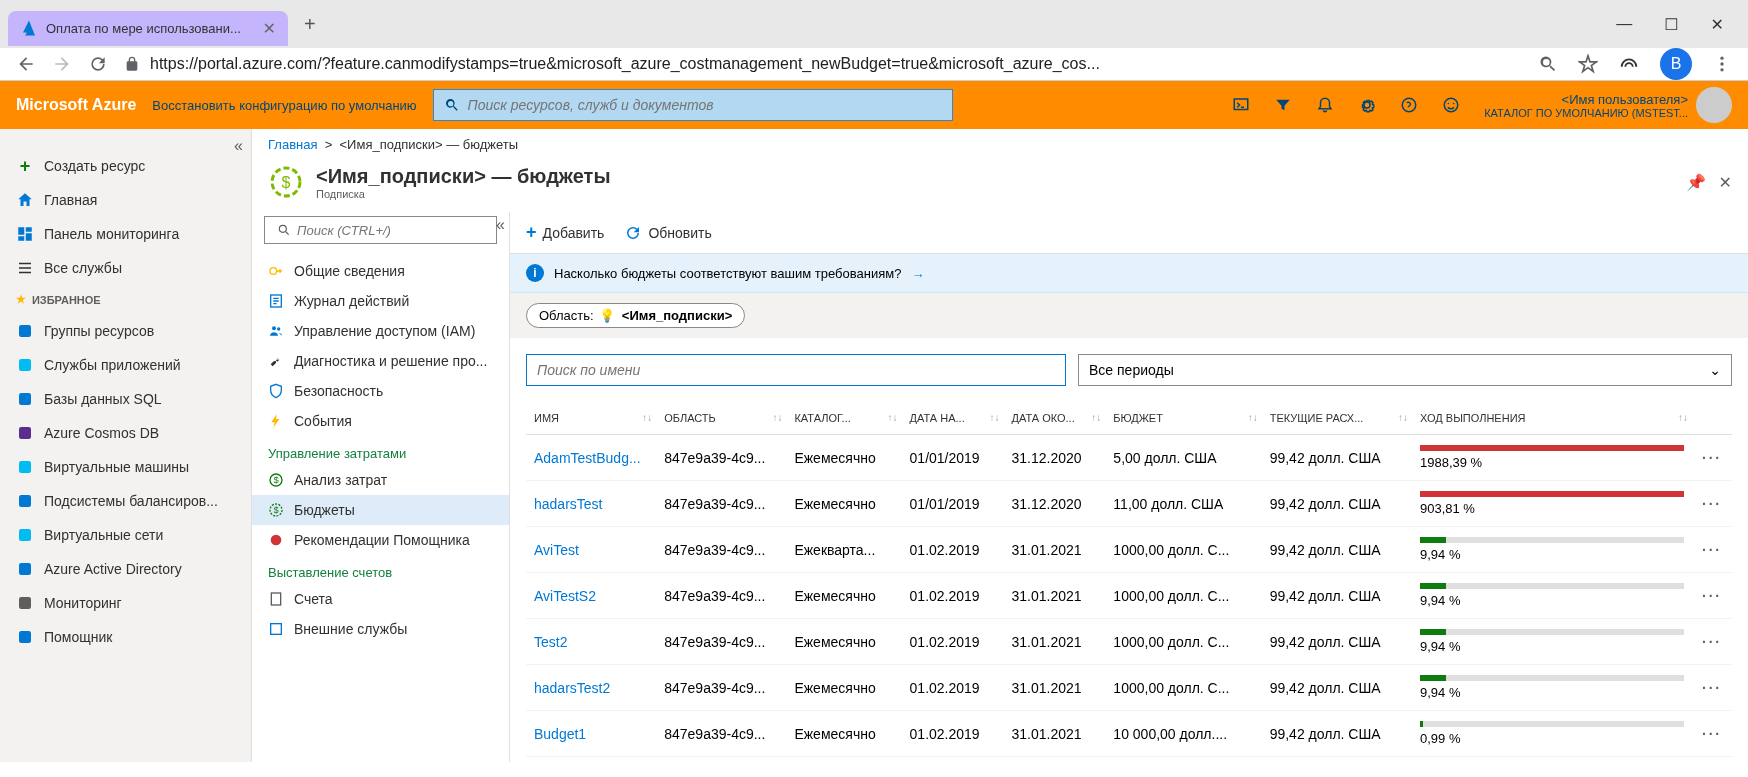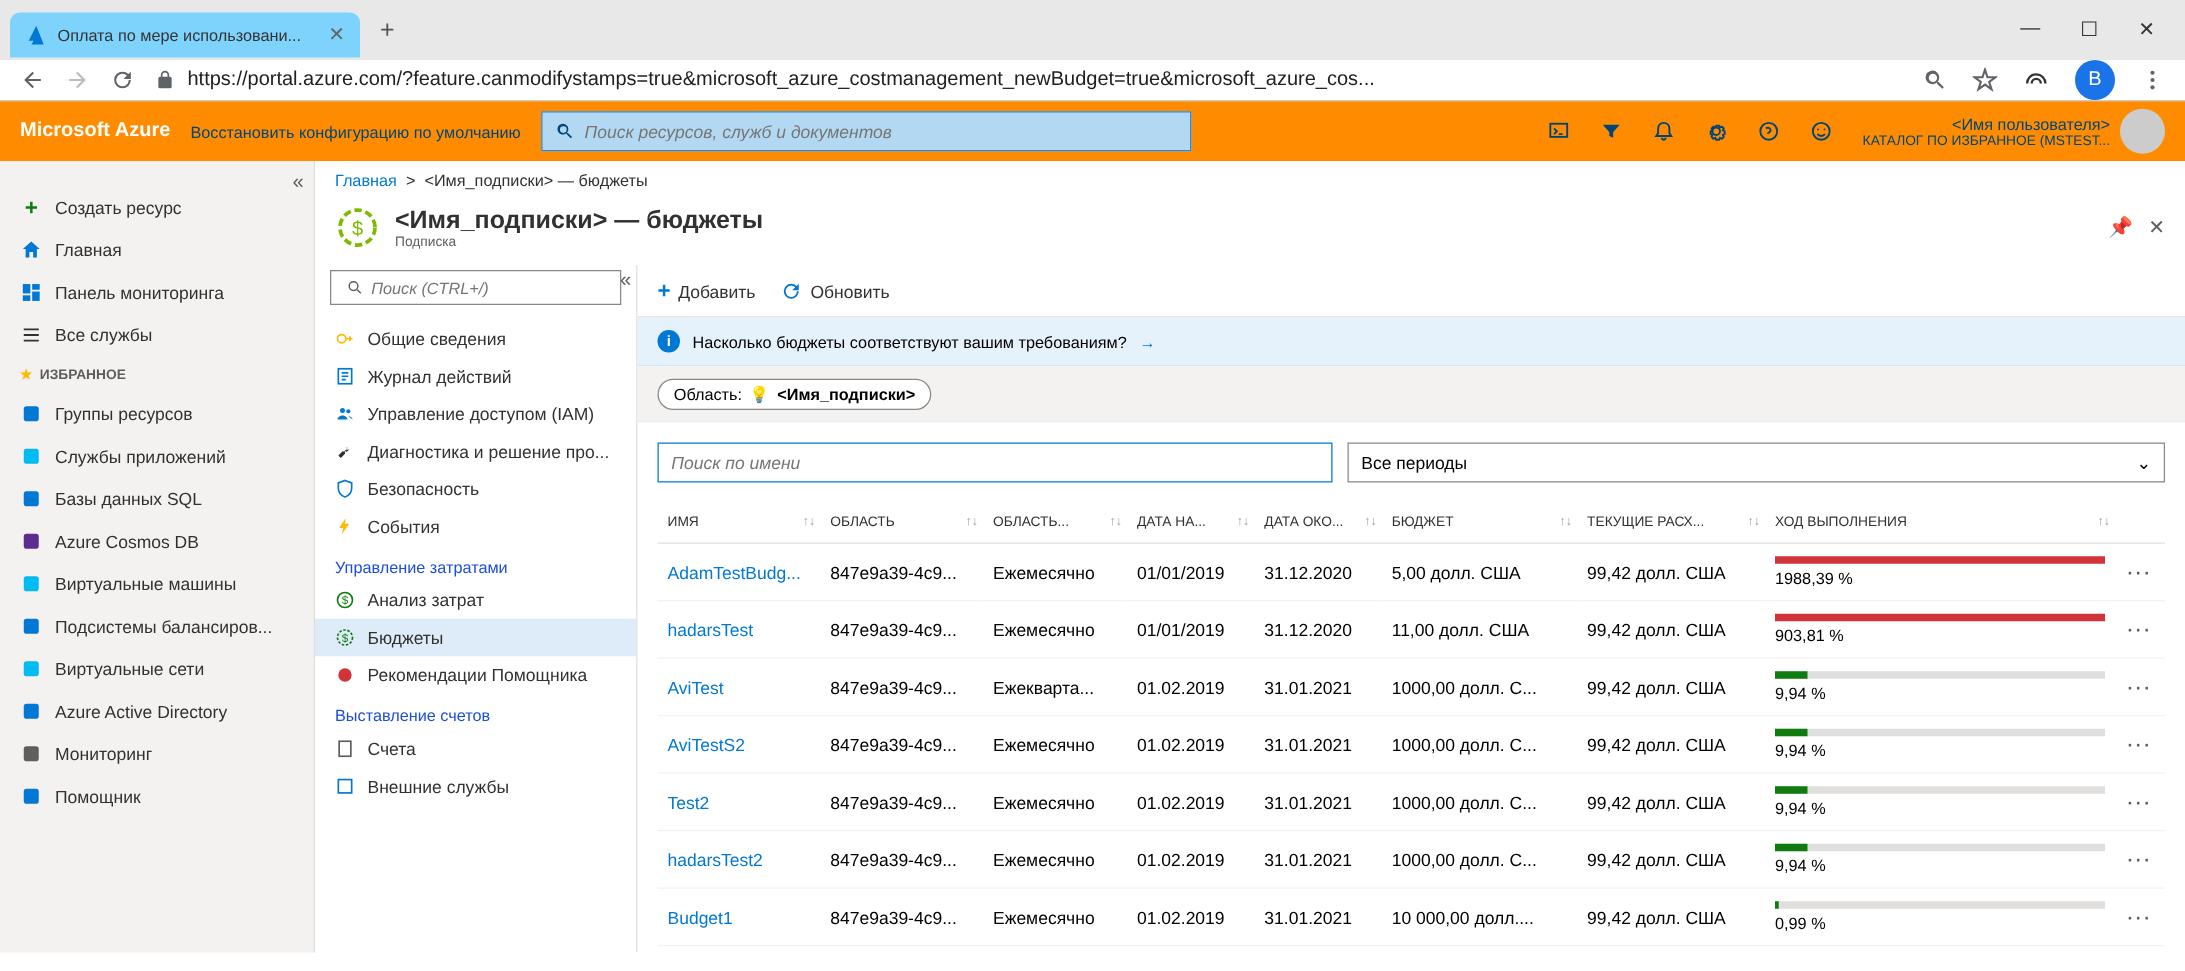--- a/index.html
+++ b/index.html
@@ -1,21 +1,21 @@
 <!DOCTYPE html>
 <html><head>
 <meta charset="utf-8">
 <style>
 * { margin: 0; padding: 0; box-sizing: border-box; font-family: "Segoe UI", Arial, sans-serif; }
 body { background: #fff; overflow: hidden; width: 1748px; height: 777px; }
 
 
 .browser-chrome { background: #e8e8e8; border-bottom: 1px solid #ccc; }
 .tab-bar { display: flex; align-items: center; height: 48px; padding: 0 8px; }
-.tab { display: flex; align-items: center; background: #7dd3fc; border-radius: 8px 8px 0 0; padding: 8px 12px; margin-top: 8px; min-width: 280px; gap: 8px; }
+.tab { display: flex; align-items: center; background: #c4b5fd; border-radius: 8px 8px 0 0; padding: 8px 12px; margin-top: 8px; min-width: 280px; gap: 8px; }
 .tab-favicon { width: 18px; height: 18px; color: #0078d4; }
 .tab-title { font-size: 13px; color: #333; flex: 1; white-space: nowrap; overflow: hidden; text-overflow: ellipsis; }
 .tab-close { color: #666; cursor: pointer; }
 .new-tab { margin-left: 16px; color: #555; font-size: 20px; cursor: pointer; }
 .window-controls { margin-left: auto; display: flex; gap: 32px; padding-right: 16px; color: #333; }
 .window-controls span { cursor: pointer; font-size: 16px; }
 
 .addr-bar { display: flex; align-items: center; height: 32px; padding: 0 16px; gap: 16px; background: #fff; }
 .nav-btn { color: #5f6368; cursor: pointer; }
 .nav-btn.disabled { color: #bbb; }
@@ -58,21 +58,21 @@
 .page-header-actions { margin-left: auto; display: flex; gap: 12px; color: #605e5c; }
 .page-header-actions span { cursor: pointer; }
 
 .content-split { display: flex; flex: 1; overflow: hidden; }
 
 .sidebar-mid { width: 258px; border-right: 1px solid #e1dfdd; position: relative; overflow-y: auto; }
 .mid-search { margin: 4px 12px 12px; border: 1px solid #8a8886; height: 28px; display: flex; align-items: center; padding: 0 12px; gap: 6px; }
 .mid-search input { border: none; outline: none; flex: 1; font-style: italic; font-size: 13px; }
 .mid-item { display: flex; align-items: center; gap: 10px; padding: 7px 16px; font-size: 14px; color: #323130; cursor: pointer; }
 .mid-item.active { background: #deecf9; }
-.mid-section { padding: 10px 16px 4px; font-size: 13px; color: #1d4ed8; font-weight: 400; }
+.mid-section { padding: 10px 16px 4px; font-size: 13px; color: #15803d; font-weight: 400; }
 .mid-collapse { position: absolute; top: 4px; right: 4px; cursor: pointer; color: #605e5c; }
 
 .detail { flex: 1; display: flex; flex-direction: column; overflow: hidden; }
 .toolbar { display: flex; align-items: center; gap: 20px; padding: 10px 16px; border-bottom: 1px solid #e1dfdd; }
 .toolbar-btn { display: flex; align-items: center; gap: 6px; font-size: 14px; color: #323130; cursor: pointer; }
 .toolbar-btn .plus { color: #0078d4; font-weight: bold; font-size: 18px; }
 .toolbar-btn .refresh { color: #0078d4; }
 
 .info-banner { background: #e5f1fb; padding: 10px 16px; display: flex; align-items: center; gap: 10px; font-size: 13px; border-bottom: 1px solid #d0e7f8; }
 .info-banner .info-icon { width: 18px; height: 18px; background: #0078d4; color: #fff; border-radius: 50%; display: flex; align-items: center; justify-content: center; font-size: 12px; font-weight: bold; }
@@ -186,21 +186,21 @@
       </svg>
     <svg class="icon" width="18" height="18" viewBox="0 0 24 24">
         <circle cx="12" cy="12" r="9" fill="none" stroke="#004578" stroke-width="2"></circle>
         <circle cx="8.5" cy="10" r="1" fill="#004578"></circle>
         <circle cx="15.5" cy="10" r="1" fill="#004578"></circle>
         <path d="M8 15c1 1.5 2.5 2 4 2s3-.5 4-2" stroke="#004578" stroke-width="2" fill="none"></path>
       </svg>
     <div class="azure-user">
       <div class="azure-user-text">
         <div class="name">&lt;Имя пользователя&gt;</div>
-        <div>КАТАЛОГ ПО ИЗБРАННОЕ (MSTEST...</div>
+        <div>КАТАЛОГ ПО УМОЛЧАНИЮ (MSTEST...</div>
       </div>
       <div class="azure-user-avatar"></div>
     </div>
   </div>
 </div>
 
 <div class="main-area">
 
   <div class="sidebar-left">
     <span class="sidebar-collapse">«</span>
@@ -437,21 +437,21 @@
             <span>Все периоды</span>
             <span>⌄</span>
           </div>
         </div>
         <div class="table-wrap">
           <table>
             <thead>
                 <tr>
               <th><span>ИМЯ</span><span class="sort">↑↓</span></th>
               <th><span>ОБЛАСТЬ</span><span class="sort">↑↓</span></th>
-              <th><span>ОБЛАСТЬ...</span><span class="sort">↑↓</span></th>
+              <th><span>КАТАЛОГ...</span><span class="sort">↑↓</span></th>
               <th><span>ДАТА НА...</span><span class="sort">↑↓</span></th>
               <th><span>ДАТА ОКО...</span><span class="sort">↑↓</span></th>
               <th><span>БЮДЖЕТ</span><span class="sort">↑↓</span></th>
               <th><span>ТЕКУЩИЕ РАСХ...</span><span class="sort">↑↓</span></th>
               <th style="width:280px"><span>ХОД ВЫПОЛНЕНИЯ</span><span class="sort">↑↓</span></th>
               <th style="width:40px"></th>
             </tr>
               </thead>
             <tbody id="table-body">
                 <tr>

